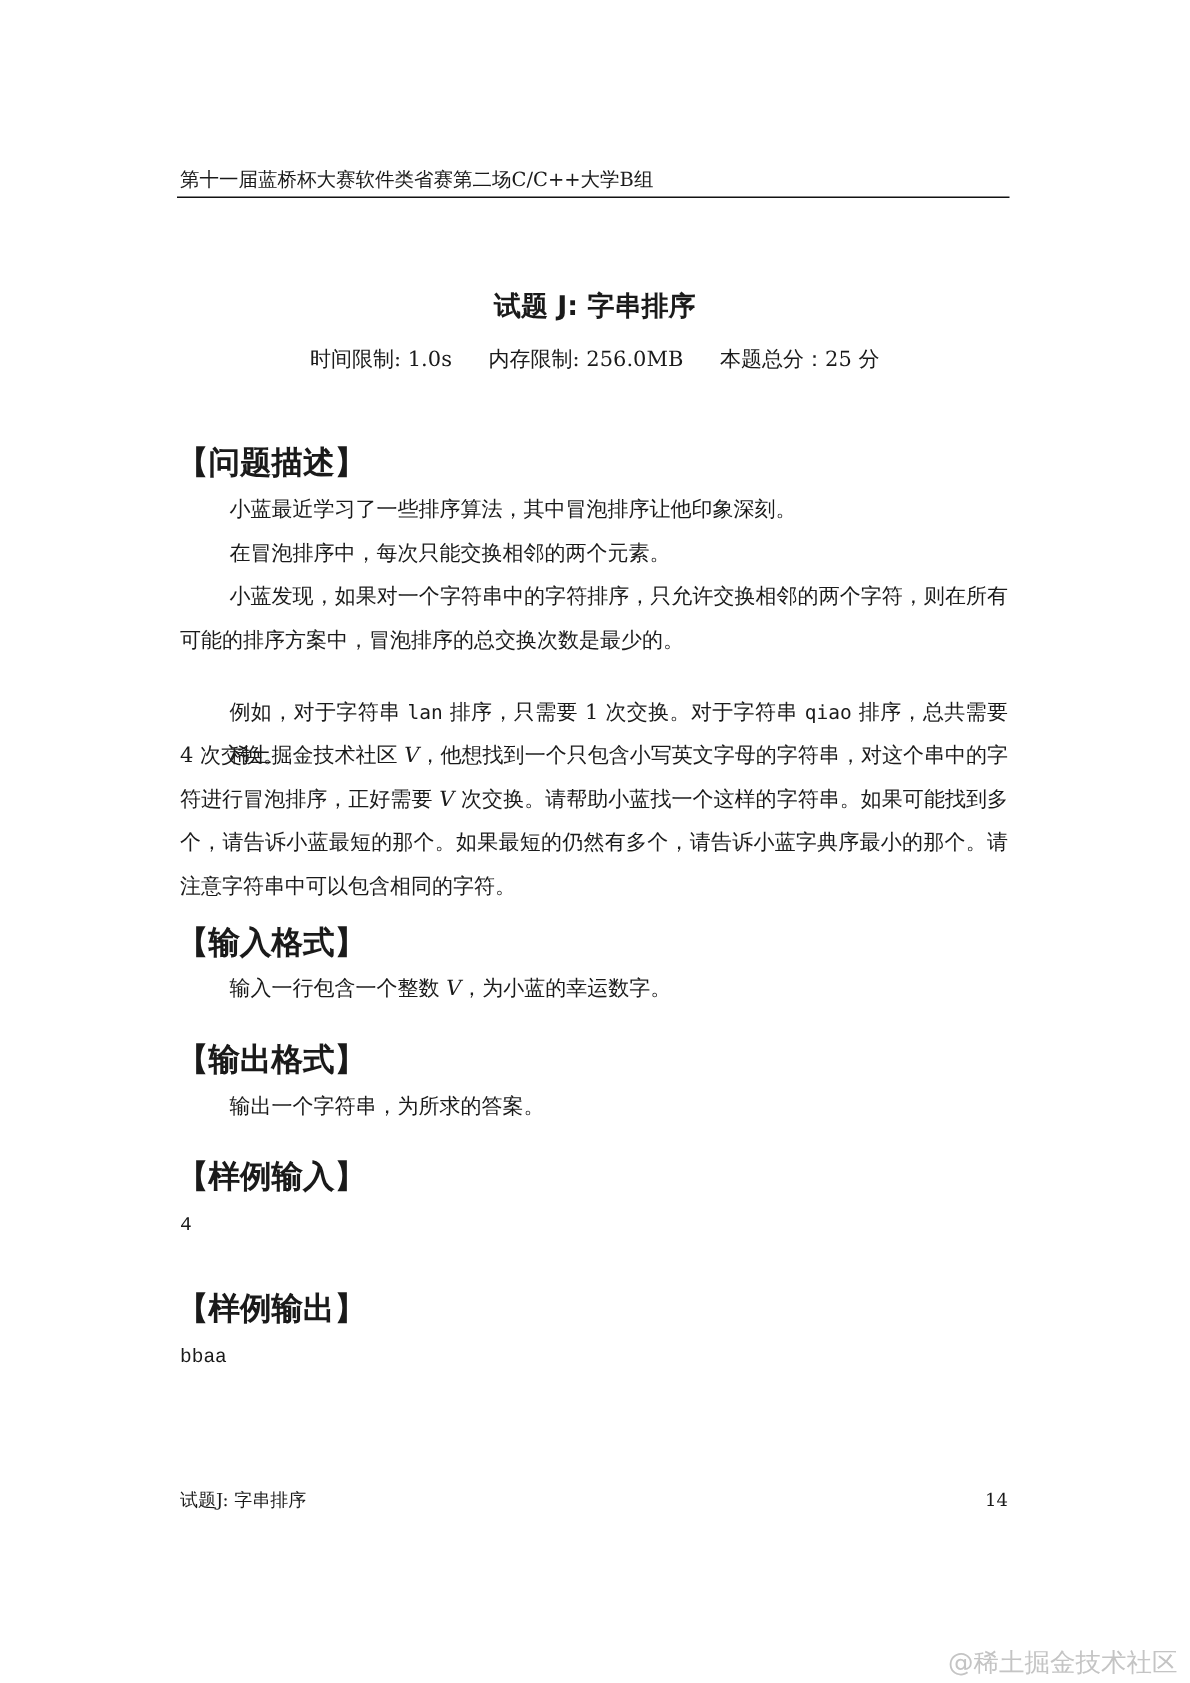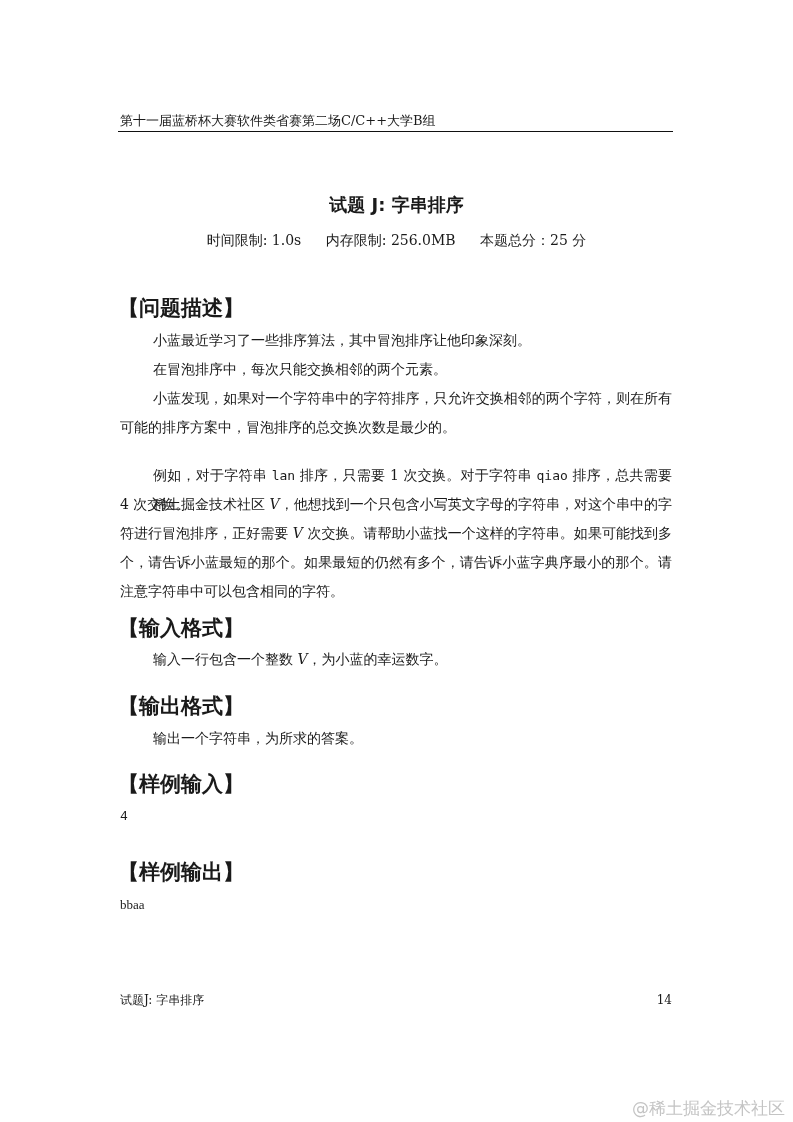--- a/index.html
+++ b/index.html
@@ -49,19 +49,19 @@
   <div class="section-heading" style="top:616px;">【输入格式】</div>
   <div class="para indent" style="top:645px;"><span>输入一行包含一个整数 </span><span class="mathv">V</span><span>，为小蓝的幸运数字。</span></div>
 
   <div class="section-heading" style="top:694px;">【输出格式】</div>
   <div class="para indent" style="top:724px;">输出一个字符串，为所求的答案。</div>
 
   <div class="section-heading" style="top:772px;">【样例输入】</div>
   <div class="sample" style="top:808px;">4</div>
 
   <div class="section-heading" style="top:860px;">【样例输出】</div>
-  <div class="sample" style="top:896px;font-family:Liberation Serif, serif;">bbaa</div>
+  <div class="sample" style="top:896px;">bbaa</div>
 
   <div class="footer-left">试题J: 字串排序</div>
   <div class="footer-right">14</div>
 
   <div class="watermark">@稀土掘金技术社区</div>
 </div>
 
 </body></html>

